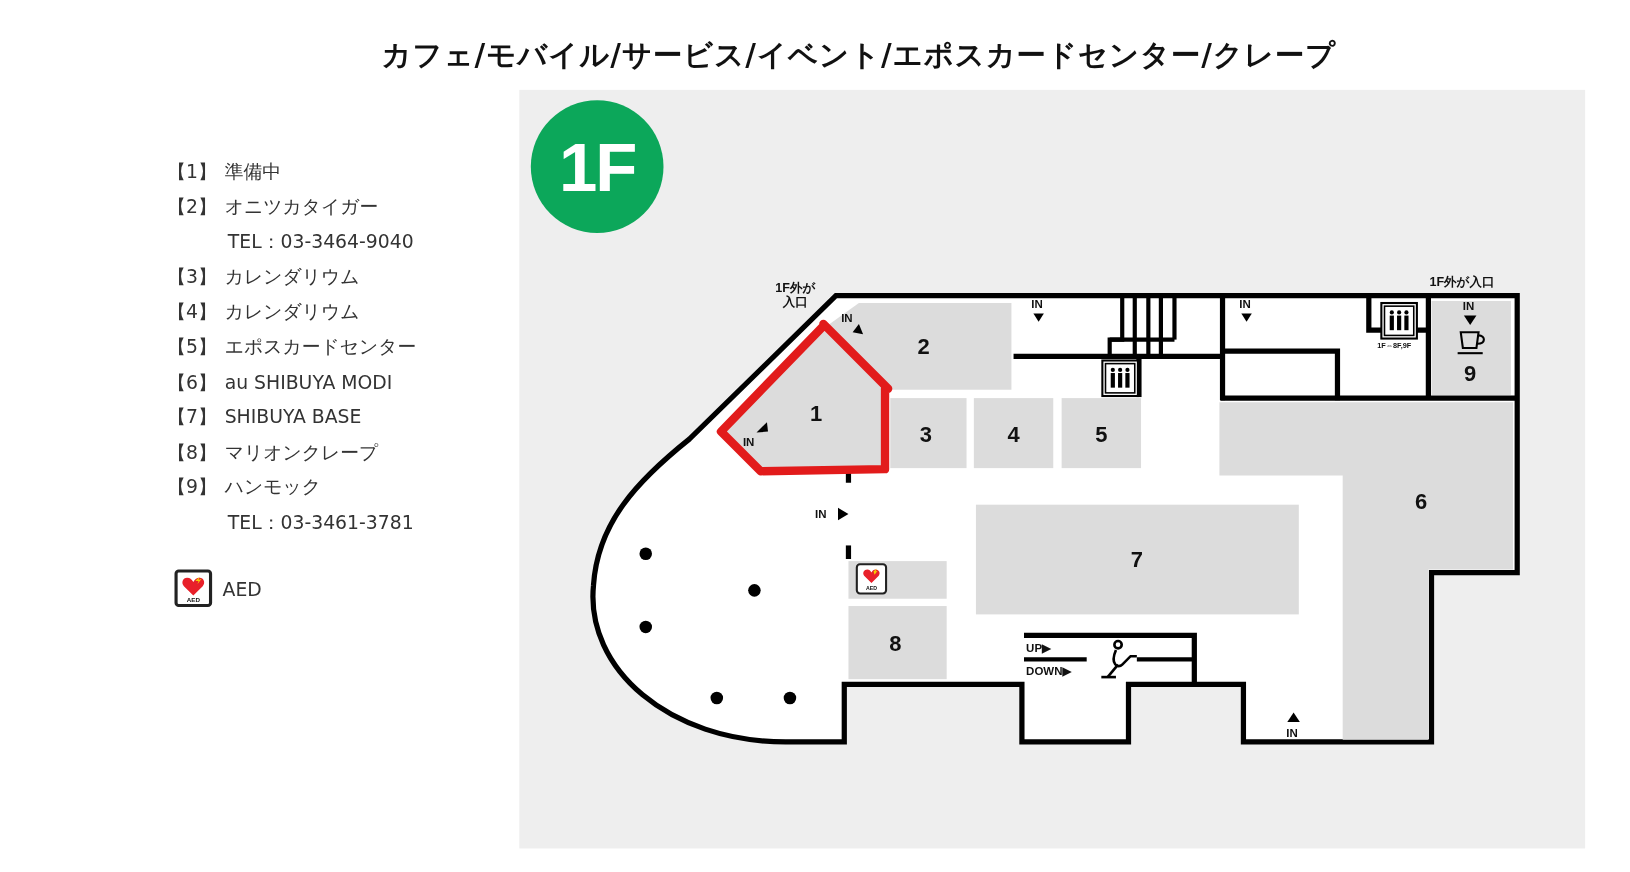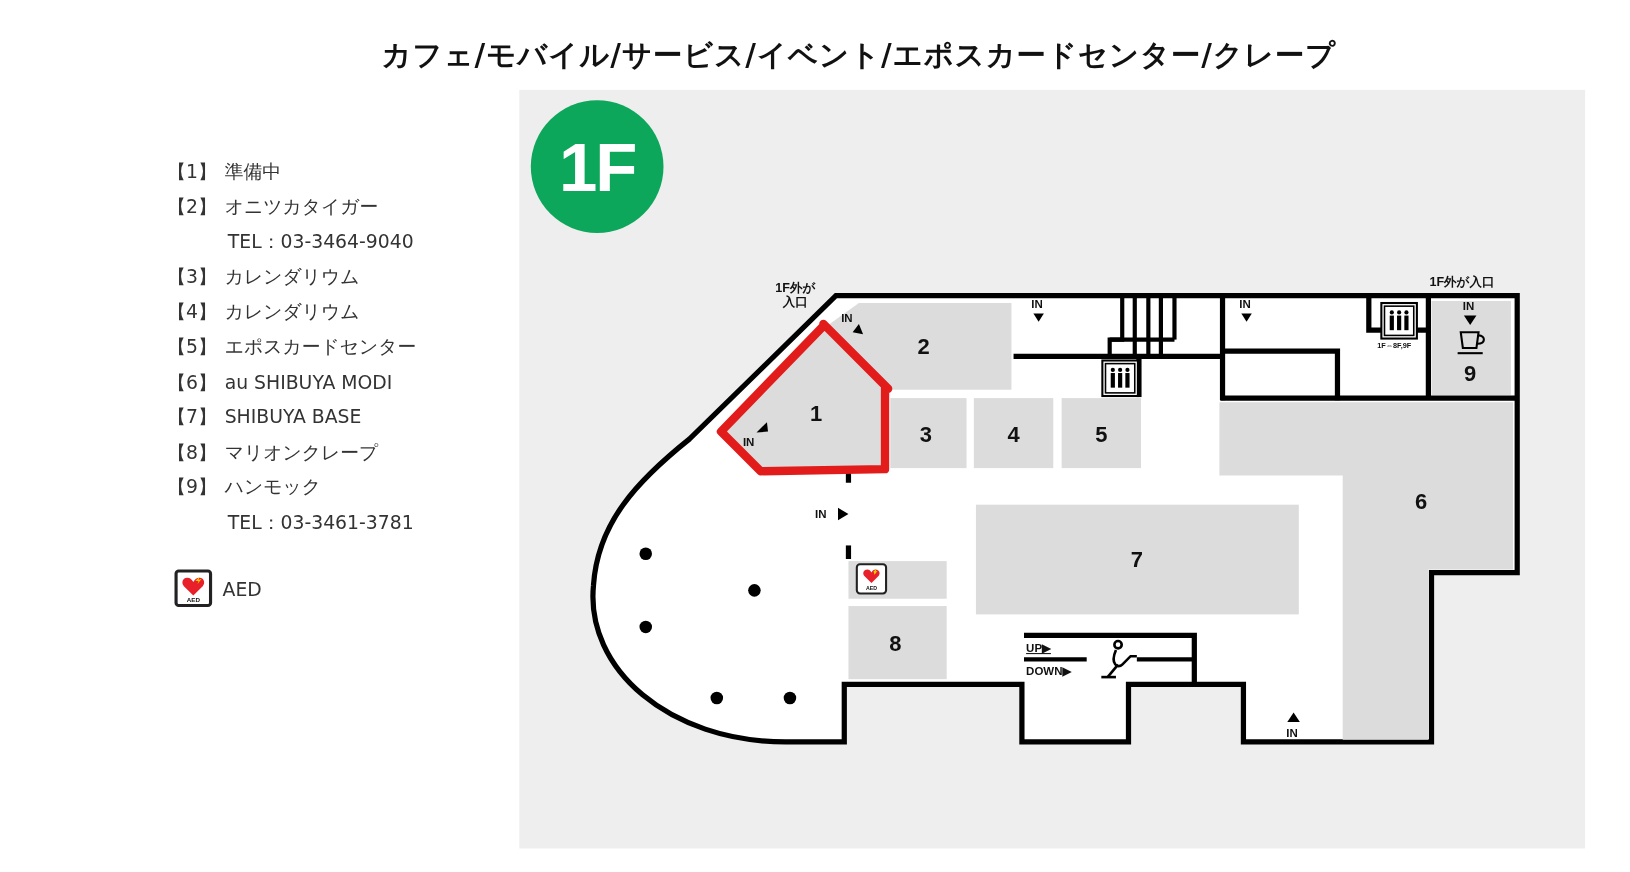--- a/index.html
+++ b/index.html
@@ -209,18 +209,18 @@
   <div class="lbl small-lbl" style="left:1368px;top:263px;">1F外が入口</div>
 
   <div class="lbl in-lbl" style="left:805px;top:298px;">IN</div>
   <div class="lbl in-lbl" style="left:711px;top:417px;">IN</div>
   <div class="lbl in-lbl" style="left:987px;top:285px;">IN</div>
   <div class="lbl in-lbl" style="left:1186px;top:285px;">IN</div>
   <div class="lbl in-lbl" style="left:1400px;top:287px;">IN</div>
   <div class="lbl in-lbl" style="left:780px;top:486px;">IN</div>
   <div class="lbl in-lbl" style="left:1231px;top:695px;">IN</div>
 
-  <div class="lbl in-lbl" style="left:982px;top:614px;text-decoration:underline;">UP▶</div>
+  <div class="lbl in-lbl" style="left:982px;top:614px;">UP▶</div>
   <div class="lbl in-lbl" style="left:982px;top:636px;">DOWN▶</div>
 
   <div class="lbl" style="left:1318px;top:327px;font-size:7px;">1F⇔8F,9F</div>
 
 </div>
 
 </body></html>

